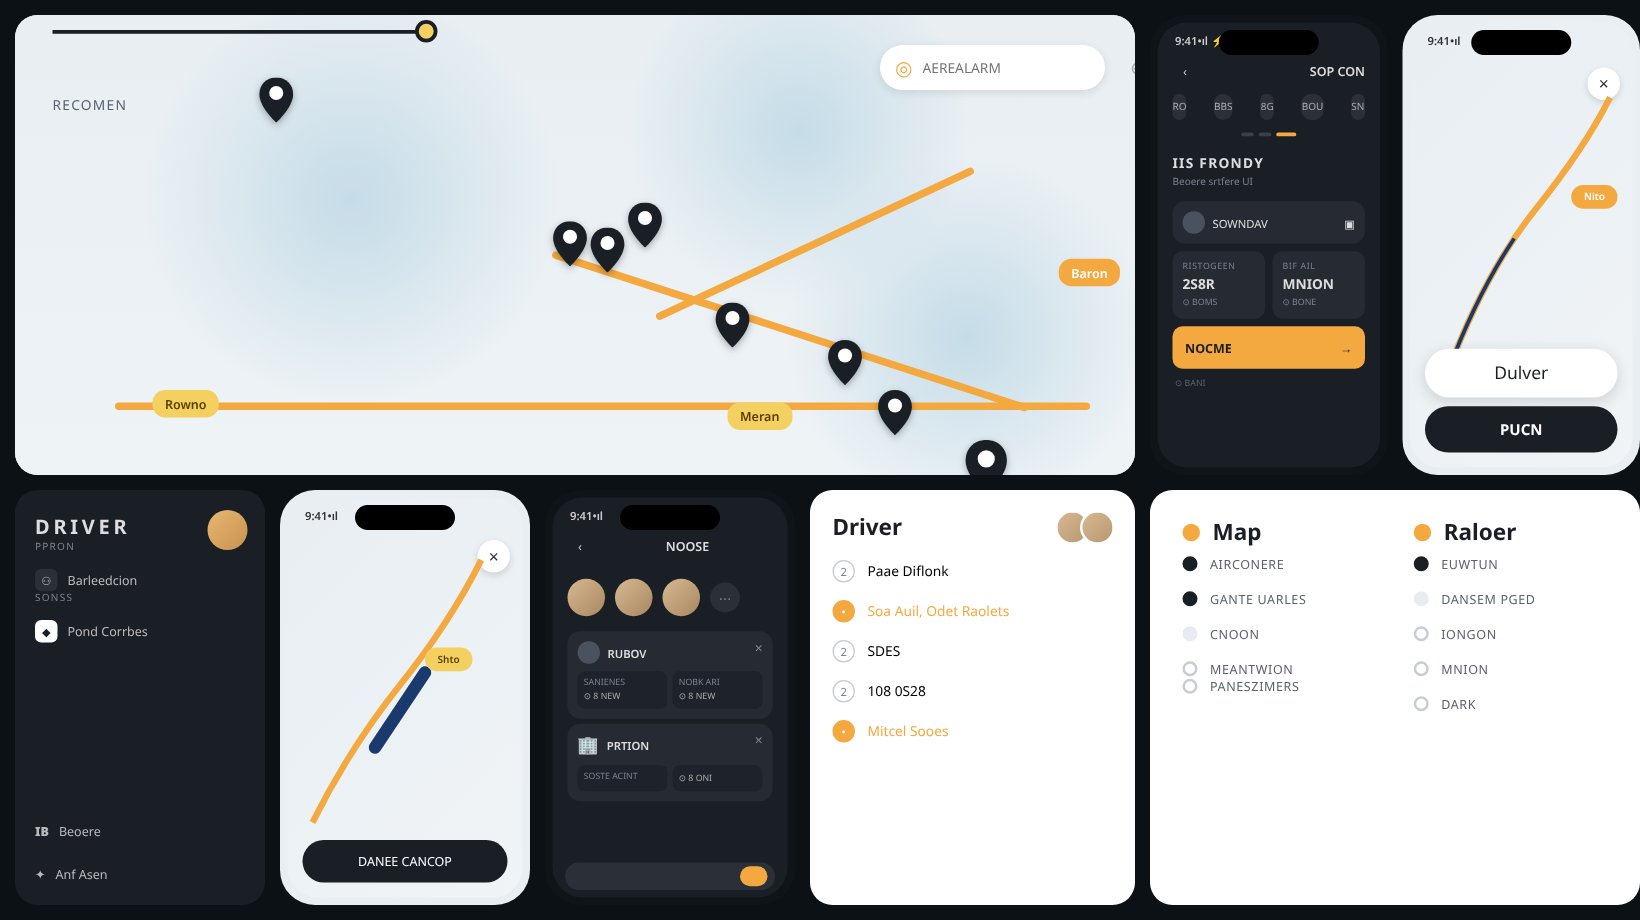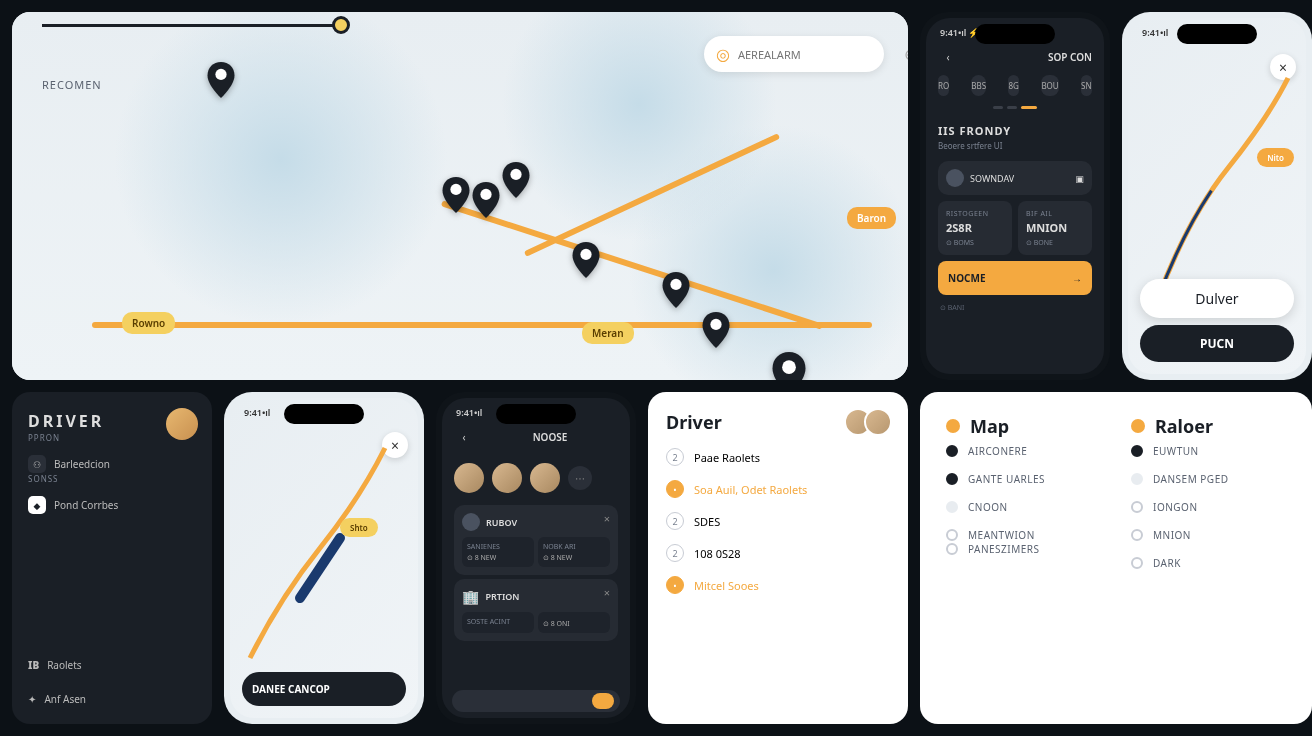--- a/index.html
+++ b/index.html
@@ -94,21 +94,21 @@
 .p3-card{background:#262b33;border-radius:10px;margin:4px 12px;padding:8px;position:relative}
 .p3-card .x{position:absolute;top:6px;right:8px;color:#888;font-size:11px}
 .p3-card .title{font-size:9px;font-weight:600}
 .p3-grid{display:grid;grid-template-columns:1fr 1fr;gap:4px;margin-top:6px}
 .p3-cell{background:#1e232b;border-radius:6px;padding:5px}
 .p3-cell .cl{font-size:7px;color:#7a8290}
 .p3-cell .cv{font-size:7px;color:#aaa;margin-top:2px}
 .bottom-bar{position:absolute;bottom:6px;left:10px;right:10px;height:22px;background:#2a2f38;border-radius:11px;display:flex;align-items:center;justify-content:flex-end;padding:0 6px}
 .bottom-bar .bb{width:22px;height:16px;background:#f4a940;border-radius:8px}
 
-.dark-cta{position:absolute;bottom:12px;left:12px;right:12px;background:#1a1f26;color:#fff;border-radius:20px;padding:10px;text-align:left;font-size:10px;font-weight:700}
+.dark-cta{position:absolute;bottom:12px;left:12px;right:12px;background:#1a1f26;color:#fff;border-radius:20px;padding:10px;text-align:center;font-size:10px;font-weight:400}
 </style>
 </head>
 <body>
 
 <div class="card map-main">
   <div class="map-bg"></div>
   <div class="road" style="top:310px;left:80px;width:780px"></div>
   <div class="road" style="top:250px;left:420px;width:400px;transform:rotate(18deg)"></div>
   <div class="road" style="top:180px;left:500px;width:280px;transform:rotate(-25deg)"></div>
 
@@ -244,21 +244,21 @@
       <span>Barleedcion</span>
     </div>
   <div class="sec-label">SONSS</div>
   <div class="side-item">
       <div class="side-icon" style="background:#fff;color:#1a1f26">◆</div>
       <span>Pond Corrbes</span>
     </div>
   <div class="side-bottom">
     <div class="side-item">
         <span style="font-weight:900">IB</span>
-        <span>Raolets</span>
+        <span>Beoere</span>
       </div>
     <div class="side-item">
         <span>✦</span>
         <span>Anf Asen</span>
       </div>
   </div>
 </div>
 
 <div class="phone phone2 phone-map">
   <div class="phone-inner">
@@ -333,21 +333,21 @@
 </div>
 
 <div class="card driver-card">
   <h3>Driver</h3>
   <div class="av-group">
       <div class="a"></div>
       <div class="a"></div>
     </div>
   <div class="info-row">
       <div class="num-badge">2</div>
-      <span>Paae Raolets</span>
+      <span>Paae Diflonk</span>
     </div>
   <div class="info-row accent">
       <div class="num-badge">•</div>
       <span>Soa Auil, Odet Raolets</span>
     </div>
   <div class="info-row">
       <div class="num-badge">2</div>
       <span>SDES</span>
     </div>
   <div class="info-row">

